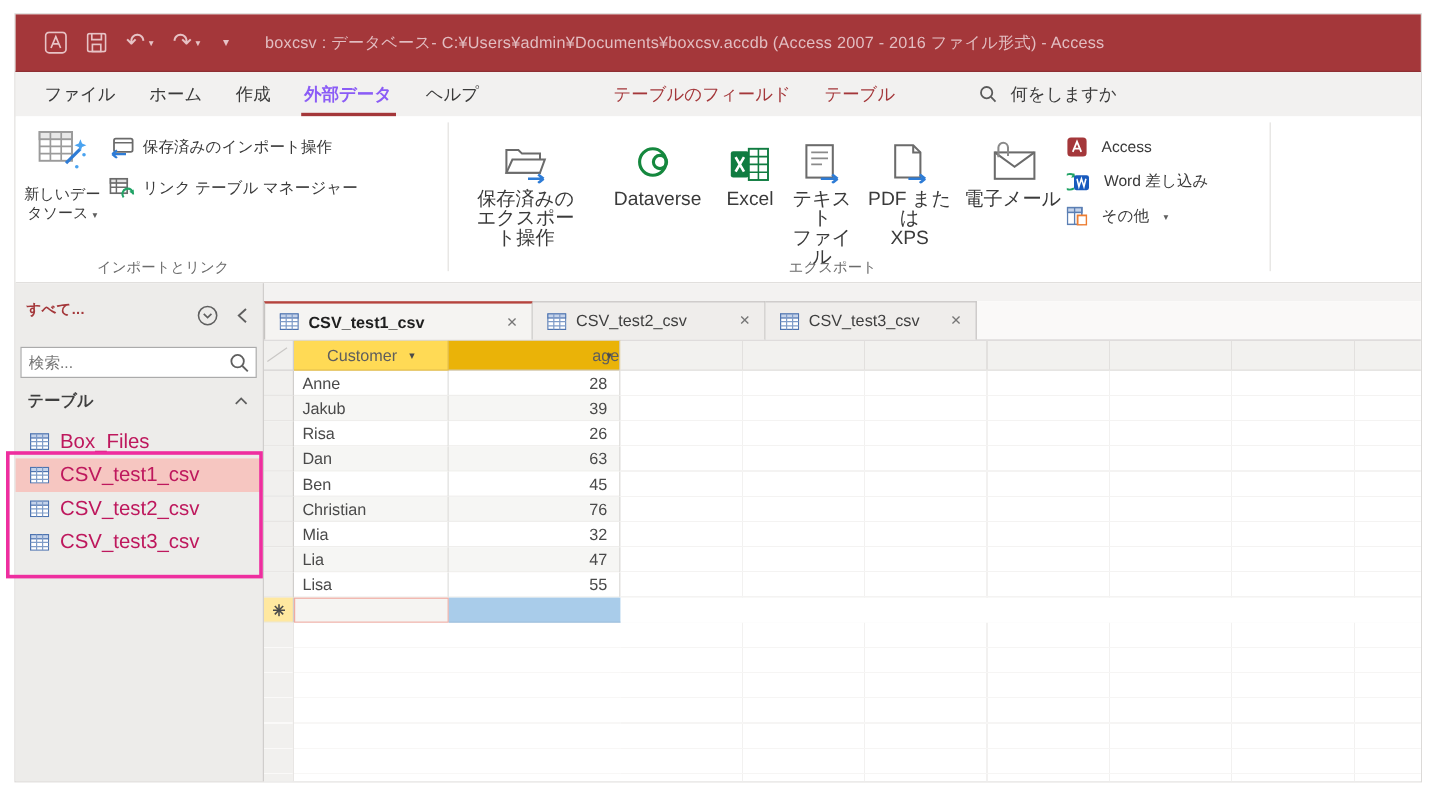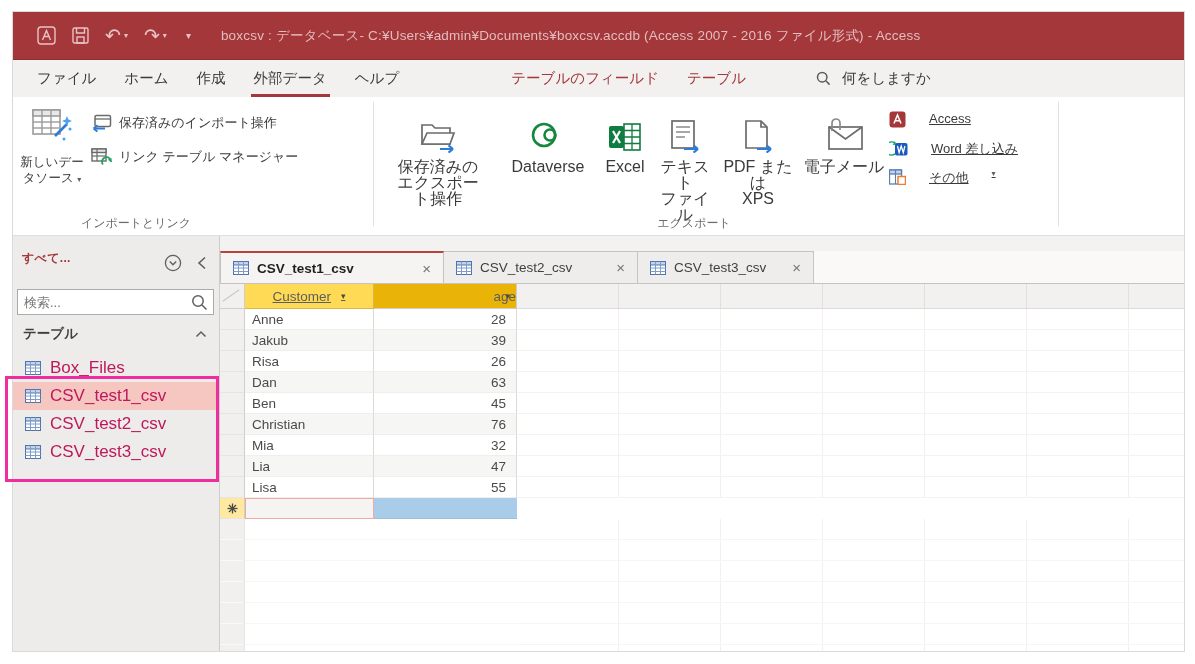--- a/index.html
+++ b/index.html
@@ -17,36 +17,36 @@
   .tb-ic { display:flex; align-items:center; color:#E7C3C6; }
   .tb-caret { font-size:8px; color:#E7C3C6; margin-left:3px; }
   .tb-glyph { font-size:19px; line-height:1; color:#E7C3C6; }
   .tb-title { margin-left:14px; font-size:13.5px; color:#E2BDC1; white-space:nowrap; letter-spacing:.2px; }
 
   
   .menubar { position:absolute; left:0; top:48px; width:100%; height:37px; background:#F2F1F0;
     display:flex; align-items:stretch; padding-left:10px; font-size:14.5px; color:#3A3A3A; }
   .mtabs { display:flex; align-items:stretch; }
   .mtab { display:flex; align-items:center; padding:0 14px; position:relative; white-space:nowrap; }
-  .mtab.active { font-weight:400; color:#404040; }
+  .mtab.active { font-weight:700; color:#8b5cf6; }
   .mtab.active::after { content:""; position:absolute; left:11px; right:11px; bottom:0; height:3px; background:#A4373A; }
   .mtab.ctx { color:#A4373A; }
   .mtab.ctx-first { margin-left:84px; }
   .menu-search { display:flex; align-items:center; gap:11px; margin-left:56px; color:#3A3A3A; }
 
   
   .ribbon { position:absolute; left:0; top:85px; width:100%; height:139px; background:#fff; border-bottom:1px solid #E1DFDD; }
   .r-bigbtn { position:absolute; left:6px; top:5px; width:66px; height:127px; text-align:center; font-size:12.5px; color:#3A3A3A; line-height:16px; }
   .r-bigbtn svg { margin:4px auto 8px; display:block; }
   .r-smallbtn { position:absolute; display:flex; align-items:center; gap:7px; height:24px; font-size:13px; color:#3A3A3A; white-space:nowrap; }
   .r-sb1 { left:78px; top:14px; } .r-sb2 { left:78px; top:48px; }
   .r-divider { position:absolute; top:5px; height:124px; width:1px; background:#E3E1DF; }
   .r-col { position:absolute; top:8px; text-align:center; font-size:16px; color:#3A3A3A; line-height:16px; }
   .r-col .ic { height:48px; display:flex; align-items:flex-end; justify-content:center; margin-bottom:6px; }
-  .r-stackrow { position:absolute; left:876px; display:flex; align-items:flex-start; gap:23px; height:22px; font-size:13px; color:#3A3A3A; white-space:nowrap;text-decoration:underline; }
+  .r-stackrow { position:absolute; left:876px; display:flex; align-items:center; gap:12px; height:22px; font-size:13px; color:#3A3A3A; white-space:nowrap; }
   .grp-label { position:absolute; top:118px; font-size:12px; color:#6B6B6B; text-align:center; white-space:nowrap; }
   .caret-sm { font-size:8px; color:#5f5f5f; }
 
   
   .navpane { position:absolute; left:0; top:224px; width:207px; bottom:0; background:#EDECEA; border-right:1px solid #D0CECC; }
   .np-title { position:absolute; left:9px; top:14px; font-size:12px; font-weight:700; color:#A4373A; letter-spacing:.3px; }
   .np-icons { position:absolute; top:18px; right:12px; display:flex; gap:15px; align-items:center; }
   .np-search { position:absolute; left:4px; top:53px; width:197px; height:26px; background:#fff; border:1px solid #ABABAB; }
   .np-search input { width:100%; height:100%; border:none; outline:none; background:transparent; font-size:13px; color:#444;
     padding:0 26px 0 6px; font-family:inherit; }
@@ -67,21 +67,21 @@
   .doc-tab.active { background:#F5F4F2; border-top:2px solid #B5443E; font-weight:700; color:#1F1F1F; }
   .doc-tab:nth-child(1){ width:224px; } .doc-tab:nth-child(2){ width:194px; } .doc-tab:nth-child(3){ width:176px; }
   .tab-label { flex:1; }
   .tab-close { color:#767676; font-size:15px; font-weight:400; padding:0 2px; }
 
   
   .datasheet { position:absolute; left:0; right:0; top:48px; bottom:0; background:#fff; font-size:13.5px; color:#4A4A4A; }
   .h-sel  { position:absolute; left:0; top:0; width:25px; height:25px; background:#F1F0EE; border-right:1px solid #D0CECC; border-bottom:1px solid #D0CECC; overflow:hidden; }
   .h-sel::before { content:""; position:absolute; left:1px; top:11px; width:20px; height:1px; background:#C9C7C5; transform:rotate(-35deg); }
   .h-cust { position:absolute; left:25px; top:0; width:129px; height:25px; background:#FFDA55; border-right:1px solid #DDB64A; border-bottom:1px solid #DDB64A;
-    display:flex; align-items:center; justify-content:center; gap:10px; color:#5E5E5E;text-decoration:underline; }
+    display:flex; align-items:center; justify-content:center; gap:10px; color:#5E5E5E; }
   .h-age  { position:absolute; left:154px; top:0; width:143px; height:25px; background:#eab308; border-right:1px solid #D0CECC; border-bottom:1px solid #D0CECC;
     display:flex; align-items:center; justify-content:flex-end; color:#5E5E5E; }
   .h-age .hdr-caret { position:absolute; right:6px; }
   .h-rest { position:absolute; left:297px; right:0; top:0; height:25px; background-color:#F2F1EF; border-bottom:1px solid #DEDCDA;
     background-image:repeating-linear-gradient(to right, transparent 0 101px, #E2E0DE 101px 102px); }
   .hdr-caret { font-size:9px; color:#4A4A4A; }
   .ds-rows { position:absolute; left:0; top:25px; }
   .ds-row { display:flex; height:21px; }
   .ds-sel { width:25px; background:#F1F0EE; border-right:1px solid #D0CECC; border-bottom:1px solid #E7E5E3; }
   .ds-cell { border-right:1px solid #DBDAD8; border-bottom:1px solid #EFEEEC; display:flex; align-items:center; background:#fff; }

